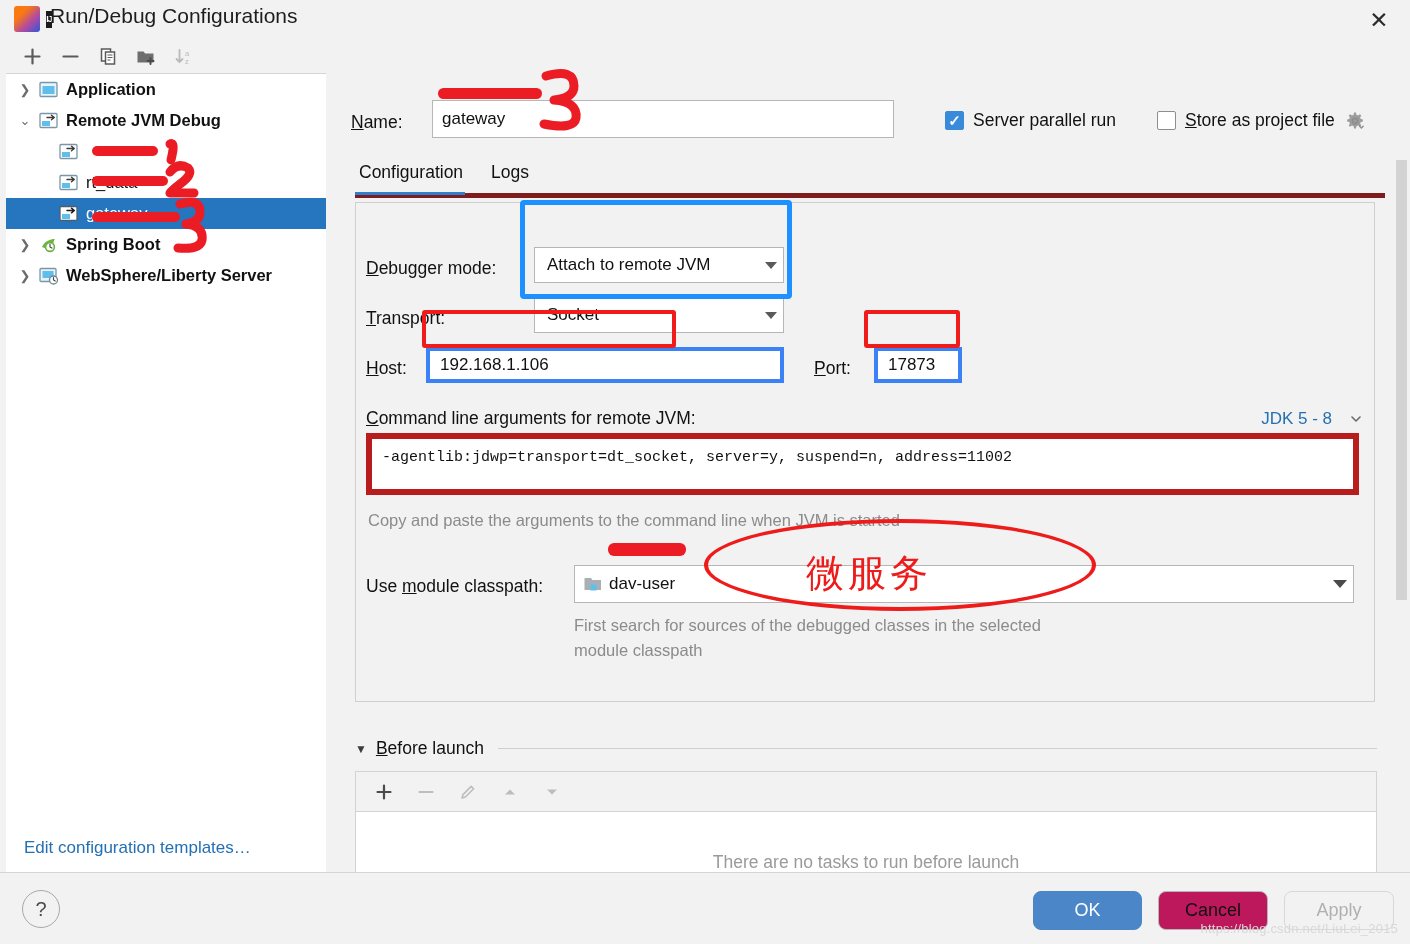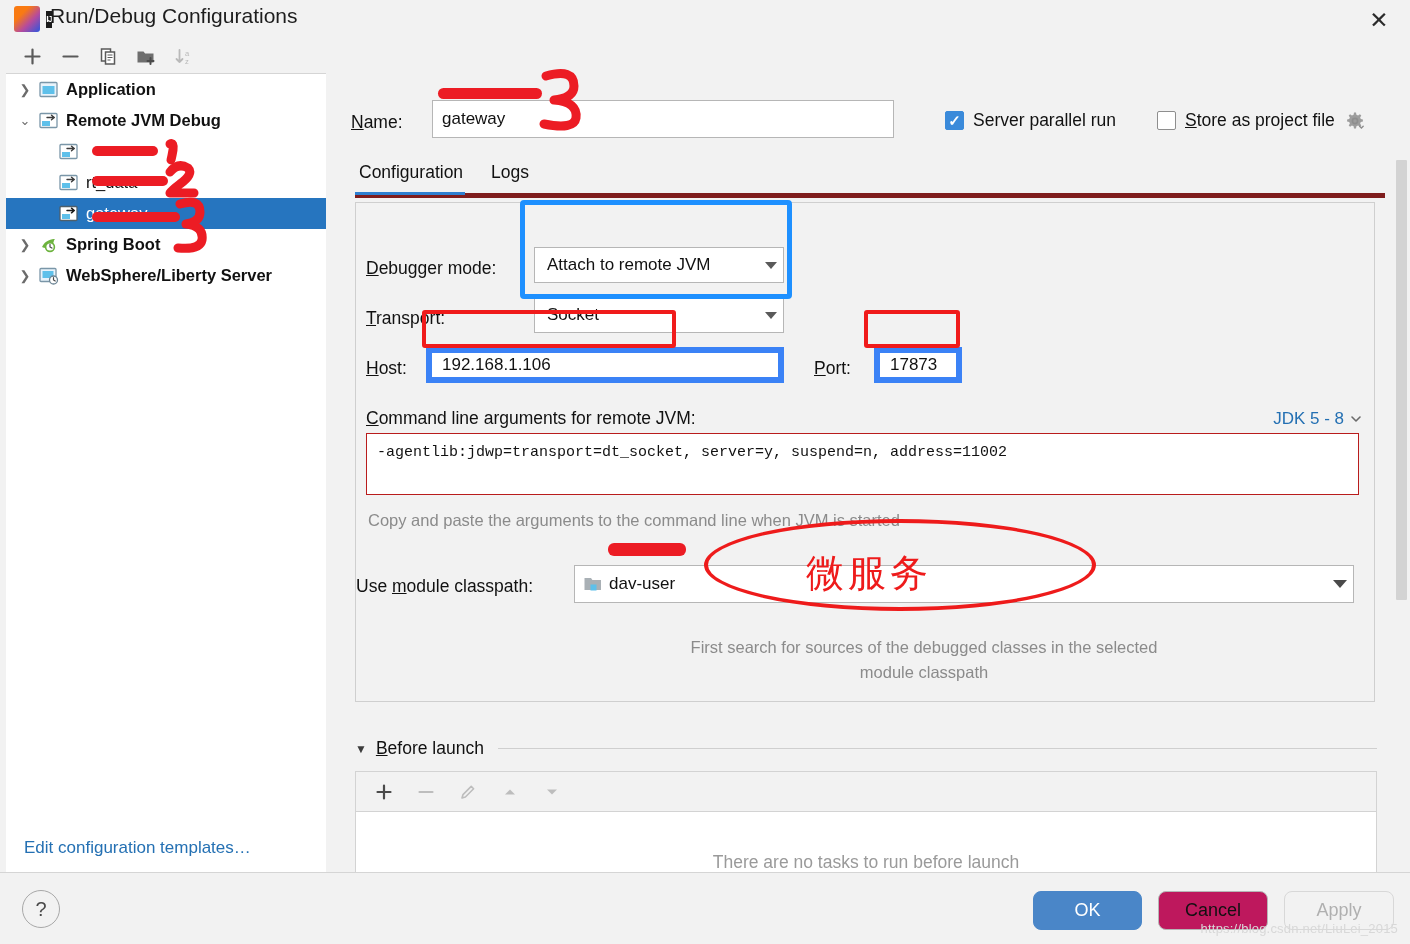--- a/index.html
+++ b/index.html
@@ -161,33 +161,33 @@
     position: absolute; background: #fff; border: 1px solid #b6b6b6;
     height: 36px; display: flex; align-items: center;
     padding: 0 6px 0 12px; font-size: 17px; color: #111; cursor: pointer;
   }
   .combo .arrow {
     margin-left: auto; width: 0; height: 0;
     border-left: 6px solid transparent; border-right: 6px solid transparent;
     border-top: 7px solid #5a5a5a;
   }
   .textfield {
-    position: absolute; background: #fff; border: 6px solid #3b82f6;
+    position: absolute; background: #fff; border: 4px solid #3b82f6;
     height: 36px; display: flex; align-items: center; padding: 0 10px;
     font-size: 17px; color: #111;
   }
   .textarea {
-    position: absolute; background: #fff; border: 1px solid #b91c1c;
+    position: absolute; background: #fff; border: 6px solid #b91c1c;
     font-size: 15px; color: #111; padding: 8px 10px;
     font-family: "Liberation Mono", monospace;
     line-height: 1.5; overflow: hidden;
   }
   .jdk-link {
     position: absolute; font-size: 17px; color: #2470b3; cursor: pointer;
-    display: flex; align-items: center; gap: 6px;
+    display: flex; align-items: center; gap: 18px;
   }
   .hint {
     position: absolute; font-size: 16.5px; color: #8b8b8b; line-height: 1.5;
   }
   .module-combo {
     position: absolute; left: 218px; top: 362px; width: 780px; height: 38px;
     background: #fff; border: 1px solid #b6b6b6;
     display: flex; align-items: center; padding: 0 6px 0 8px; cursor: pointer;
   }
   .mod-icon { width: 20px; height: 17px; margin-right: 6px; flex: 0 0 auto; }
@@ -465,33 +465,33 @@
       <div class="jdk-link" style="right:12px; top:206px;">
         <span>JDK 5 - 8</span>
         <svg width="12" height="12" viewBox="0 0 12 12">
             <path d="M2 4l4 4 4-4" stroke="#6b6b6b" stroke-width="1.6" fill="none" stroke-linecap="round" stroke-linejoin="round"></path>
           </svg>
       </div>
       <div class="textarea" style="left:10px; top:230px; width:993px; height:62px;">-agentlib:jdwp=transport=dt_socket, server=y, suspend=n, address=11002</div>
 
       <div class="hint" style="left:12px; top:305px;">Copy and paste the arguments to the command line when JVM is started</div>
 
-      <div class="lbl" style="left:0; top:373px;">Use <u>m</u>odule classpath:</div>
+      <div class="lbl" style="left:10px; top:373px;">Use <u>m</u>odule classpath:</div>
       <div class="module-combo">
         <span class="mod-icon">
           <svg width="20" height="17" viewBox="0 0 20 17">
             <path d="M1.5 2h6.5l1.4 2h8.6v10H1.5z" fill="#a9b0b5"></path>
             <rect x="7.5" y="8.5" width="6" height="6" fill="#5ec0ea"></rect>
           </svg>
         </span>
         <span class="module-text">dav-user</span>
         <span class="arrow" style="margin-left:auto; width:0;height:0;border-left:7px solid transparent;border-right:7px solid transparent;border-top:8px solid #4a4a4a;"></span>
       </div>
 
-      <div class="hint" style="left:218px; top:432px; width:700px;text-align:center;">
+      <div class="hint" style="left:218px; top:410px; width:700px;">
         <div>First search for sources of the debugged classes in the selected</div>
         <div>module classpath</div>
       </div>
 
     </div>
 
     <div class="before-launch-head">
       <span class="bl-twisty">▼</span>
       <span class="bl-title"><u>B</u>efore launch</span>
       <span class="bl-rule"></span>

